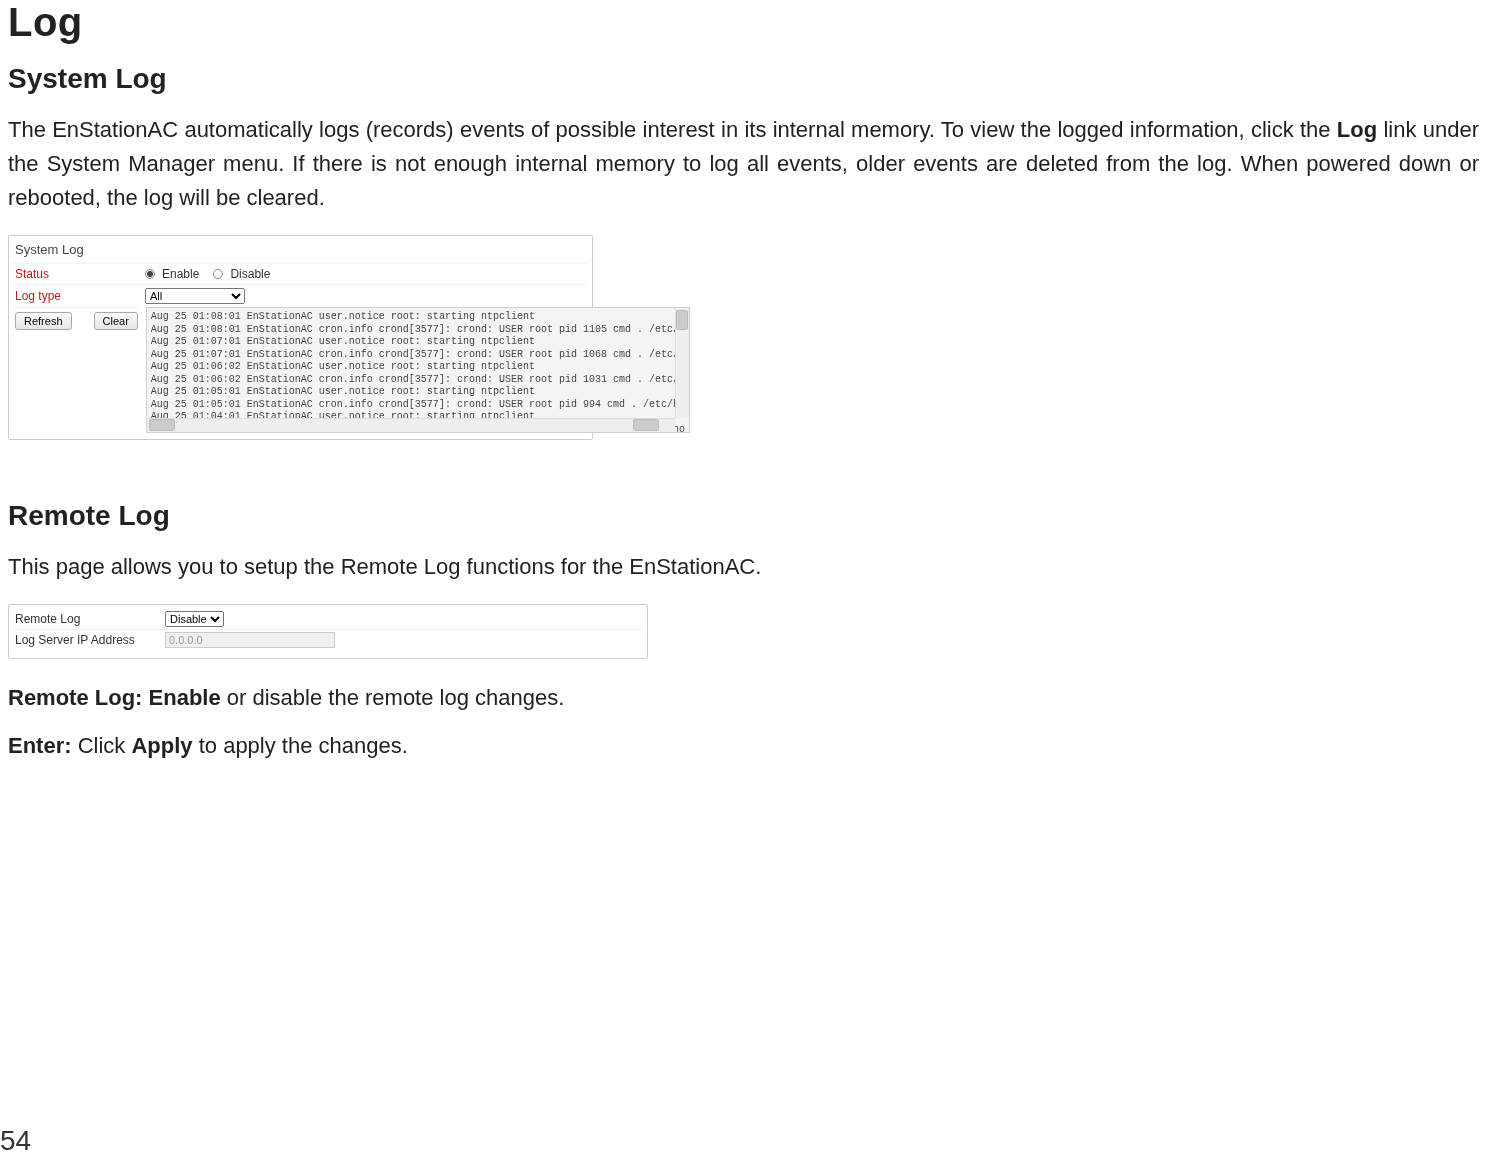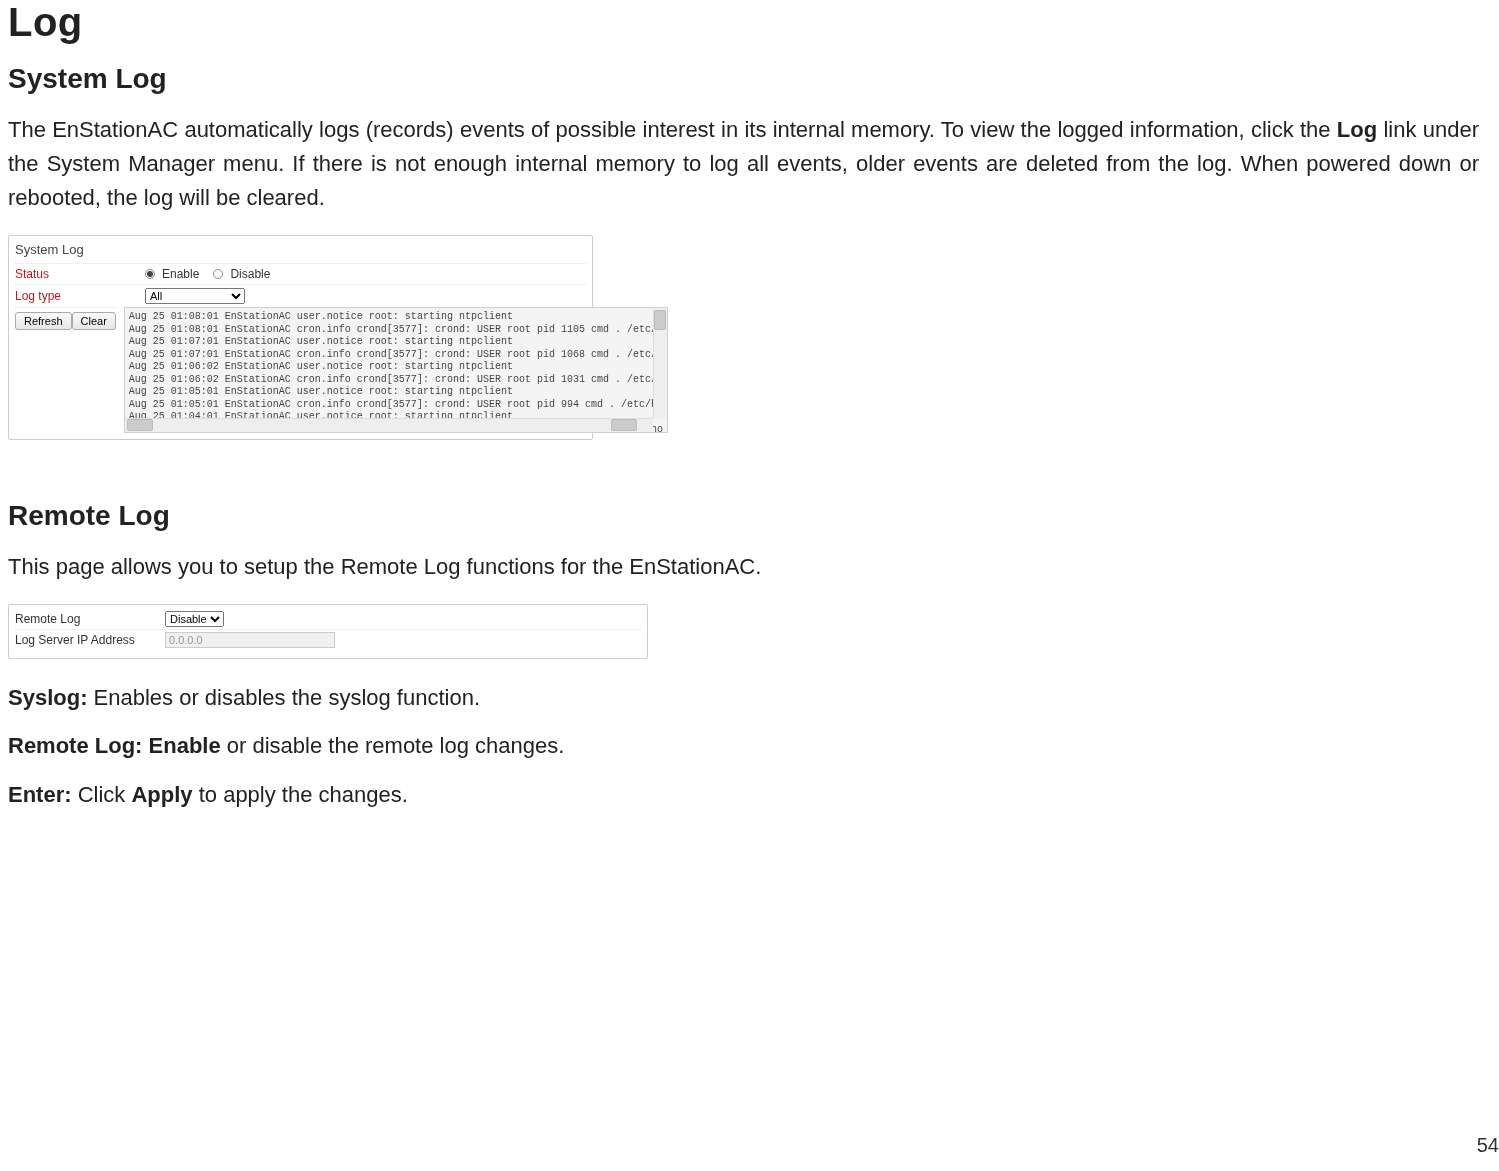--- a/index.html
+++ b/index.html
@@ -16,21 +16,21 @@
   
   .syslog-panel { border: 1px solid #ccc; border-radius: 2px; padding: 4px 6px 6px 6px; font-family: Tahoma, Arial, sans-serif; font-size: 12px; color: #333; background: #fff; max-width: 585px; }
   .syslog-panel .panel-header { font-size: 13px; padding: 2px 0 6px 0; color: #444; }
   .syslog-row { display: flex; align-items: center; padding: 3px 0; border-top: 1px dotted #e0e0e0; }
   .syslog-row:first-of-type { border-top: 1px dotted #e0e0e0; }
   .syslog-row .label { width: 130px; color: #b91c1c; }
   .syslog-row .controls { flex: 1; display: flex; align-items: center; gap: 3px; }
   .syslog-row select { font-size: 11px; width: 100px; }
   .radio-dot { display:inline-block; width:10px; height:10px; border:1px solid #888; border-radius:50%; margin-right:4px; vertical-align:middle; position:relative; background:#fff; }
   .radio-dot.checked::after { content:""; position:absolute; width:6px; height:6px; background:#444; border-radius:50%; top:1px; left:1px; }
-  .btn-row { display:flex; gap:0; padding: 4px 0 2px 0; border-top: 1px dotted #e0e0e0; }
+  .btn-row { display:flex; gap:22px; padding: 4px 0 2px 0; border-top: 1px dotted #e0e0e0; }
   .btn { font-size: 11px; padding: 2px 8px; border: 1px solid #aaa; background: linear-gradient(#fafafa,#e6e6e6); border-radius: 3px; cursor: pointer; }
   .log-output { border: 1px solid #d0d0d0; background: #f4f4f4; font-family: "Courier New", monospace; font-size: 10px; color: #444; padding: 3px 4px; height: 126px; overflow: hidden; position: relative; line-height: 1.25; }
   .log-output .scroll-track { position:absolute; right:0; top:0; bottom:14px; width:14px; background:#eee; border-left:1px solid #ddd; }
   .log-output .scroll-thumb { position:absolute; right:1px; top:2px; width:12px; height:20px; background:#ccc; border:1px solid #bbb; border-radius:2px; }
   .log-output .scroll-h { position:absolute; left:0; right:14px; bottom:0; height:14px; background:#eee; border-top:1px solid #ddd; }
   .log-output .scroll-h-thumb { position:absolute; left:2px; bottom:1px; width:26px; height:12px; background:#ccc; border:1px solid #bbb; border-radius:2px; }
   .log-output .scroll-h-thumb.right { left:auto; right:16px; }
   .log-line { white-space: nowrap; }
   .syslog-grid { display:flex; align-items:flex-start; gap:8px; }
   .syslog-left { width:130px; }
@@ -38,21 +38,21 @@
   
   .remote-panel { border: 1px solid #ccc; border-radius: 2px; margin: 10px 0 22px 0; font-family: Tahoma, Arial, sans-serif; font-size: 12px; color: #333; padding: 4px 6px 8px 6px; max-width: 640px; background:#fff; }
   .remote-row { display:flex; align-items:center; padding:2px 0; border-top: 1px dotted #e5e5e5; }
   .remote-row:first-child { border-top: none; }
   .remote-row .label { width: 150px; }
   .remote-row select { font-size: 11px; }
   .remote-row input[type=text] { font-size: 11px; width: 170px; padding: 1px 3px; border:1px solid #ccc; background:#f0f0f0; color:#999; }
 
   .defs p { font-size: 22px; line-height: 1.55; margin-bottom: 14px; }
 
-  .pagenum { position: fixed; bottom: 14px; left: 0; right: 0; text-align: right; font-size: 20px; color: #333; }
+  .pagenum { position: fixed; bottom: 14px; left: 0; right: 0; text-align: left; font-size: 28px; color: #333; }
 </style>
 </head>
 <body>
 
 <div class="page">
   <h1 class="page-title">Log</h1>
 
   <div class="columns">
 
     <div class="col">
@@ -130,23 +130,20 @@
           </select>
         </div>
         <div class="remote-row">
           <div class="label">Log Server IP Address</div>
           <input type="text" readonly="" value="0.0.0.0" style="">
         </div>
       </div>
 
       <div class="defs">
         <p>
-          <strong>Syslog:</strong><span> Enables or disables the syslog function.</span>
-        </p>
-        <p>
           <strong>Remote Log: Enable</strong><span> or disable the remote log changes.</span>
         </p>
         <p>
           <strong>Enter:</strong><span> Click </span><strong>Apply</strong><span> to apply the changes.</span>
         </p>
       </div>
     </div>
   </div>
 </div>
 

